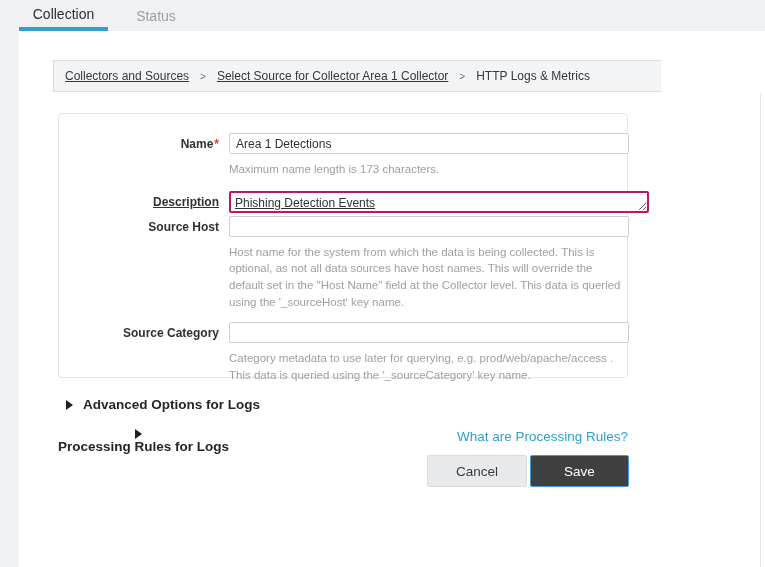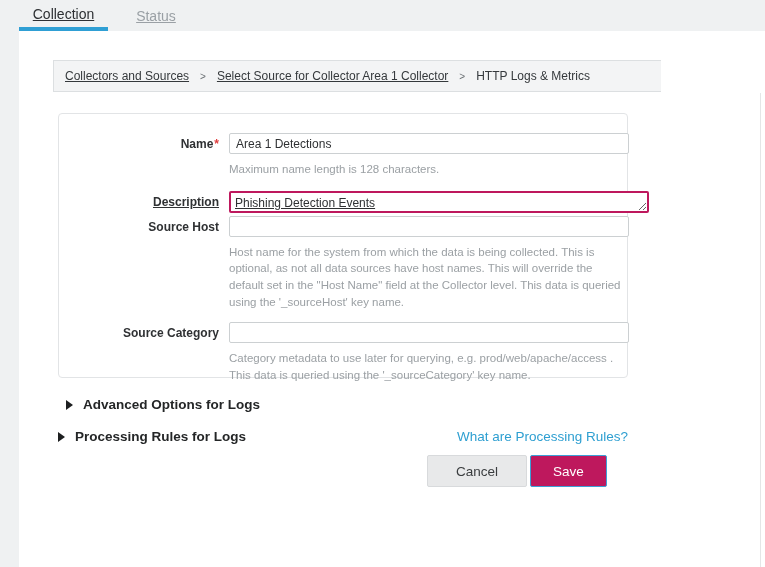--- a/index.html
+++ b/index.html
@@ -7,21 +7,21 @@
   body {
     background:#eff1f2;
     font-family:"Liberation Sans", sans-serif;
     position:relative;
     overflow:hidden;
     color:#2f3133;
   }
 
   
   .tabbar { position:absolute; left:0; top:0; width:765px; height:31px; background:#eff1f2; }
-  .tab { position:absolute; top:0; height:31px; display:flex; align-items:center; justify-content:center; font-size:14px; cursor:pointer;text-decoration:underline; }
+  .tab { position:absolute; top:0; height:31px; display:flex; align-items:center; justify-content:center; font-size:14px; cursor:pointer; }
   .tab-collection { left:19px; width:89px; color:#2d3033; border-bottom:4px solid #2f9fd4; }
   .tab-status { left:118px; width:76px; color:#9aa0a5; }
 
   
   .panel { position:absolute; left:19px; top:31px; width:746px; height:536px; background:#ffffff; }
   .right-divider { position:absolute; left:741px; top:62px; width:1px; height:474px; background:#e4e6e7; }
 
   
   .breadcrumb {
     position:absolute; left:34px; top:29px; width:608px; height:32px;
@@ -59,40 +59,40 @@
     resize:vertical; overflow:hidden; display:block; background:#fff;
   }
   .help { font-size:11.5px; color:#9ba0a4; line-height:1.45; margin-top:7px; width:400px; }
   .mb-name { margin-bottom:13px; }
   .mb-desc { margin-bottom:3px;text-decoration:underline; }
   .mb-host { margin-bottom:12px; }
 
   
   .expander { position:absolute; left:39px; display:flex; align-items:center; cursor:pointer; }
   .expander-advanced { top:366px;padding-left:8px; }
-  .expander-processing { top:398px; }
+  .expander-processing { top:398px;flex-direction:column; }
   .caret {
     width:0; height:0;
     border-left:7px solid #1d1f20;
     border-top:5px solid transparent;
     border-bottom:5px solid transparent;
     margin-right:10px;
   }
   .expander-label { font-size:13.5px; font-weight:bold; color:#242627; }
 
   
   .rules-link {
     position:absolute; top:398px; left:433px; width:176px;
     font-size:13.5px; color:#2e9fd1; text-align:right; cursor:pointer;
   }
 
   
   .btn { position:absolute; top:424px; height:32px; border-radius:2px; font-size:13.5px; font-family:inherit; cursor:pointer; display:flex; align-items:center; justify-content:center; }
   .btn-cancel { left:408px; width:100px; background:#e8e9ea; border:1px solid #d8dadc; color:#3a3d3f; }
-  .btn-save { left:511px; width:77px; background:#be185d; border:1px solid #3d9fd6; color:#ffffff; }
+  .btn-save { left:511px; width:99px; background:#404040; border:1px solid #3d9fd6; color:#ffffff; }
 </style>
 </head>
 <body>
 
 <div class="tabbar">
   <div class="tab tab-collection">
     <span>Collection</span>
   </div>
   <div class="tab tab-status">
     <span>Status</span>
@@ -110,21 +110,21 @@
   </div>
 
   <div class="card">
 
     <div class="frow mb-name">
       <div class="flabel">
         <span>Name</span><span class="req">*</span>
       </div>
       <div class="ffield">
         <input class="tinput" type="text" value="Area 1 Detections" style="">
-        <div class="help">Maximum name length is 128 characters.</div>
+        <div class="help">Maximum name length is 173 characters.</div>
       </div>
     </div>
 
     <div class="frow mb-desc">
       <div class="flabel">Description</div>
       <div class="ffield">
         <textarea class="tarea" style="">Phishing Detection Events</textarea>
       </div>
     </div>
 

